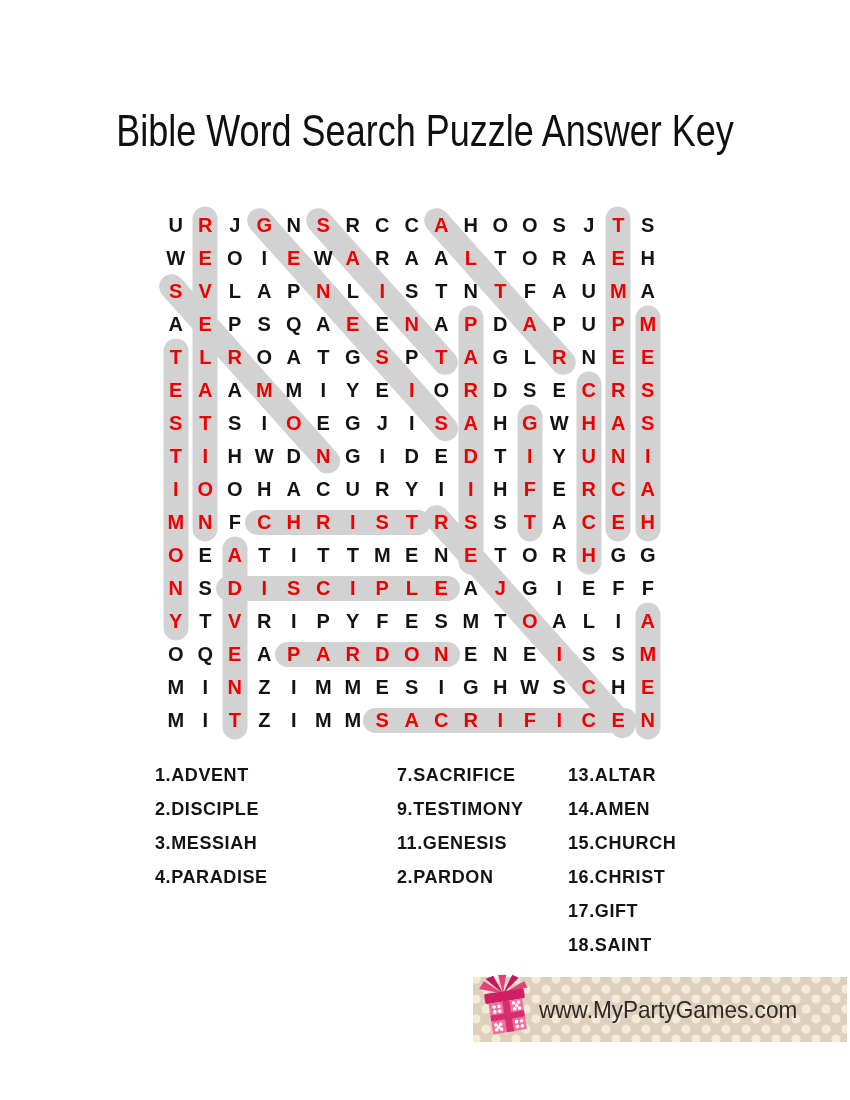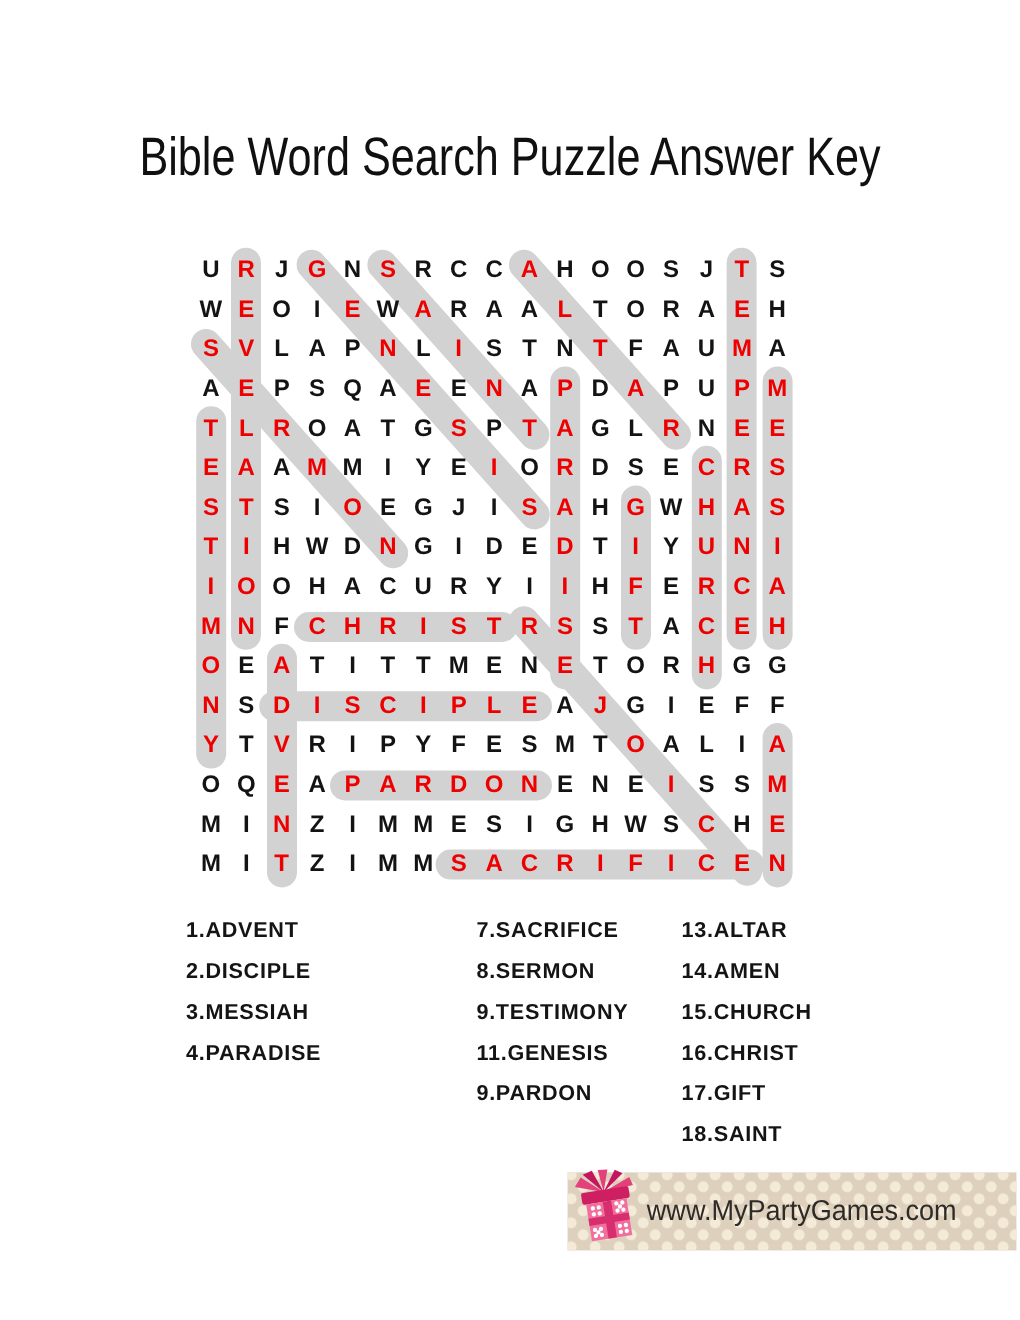--- a/index.html
+++ b/index.html
@@ -381,24 +381,23 @@
 
 <div class="word-list">
   <div class="wl-col wl-col1">
       <div class="wl-item">1.ADVENT</div>
       <div class="wl-item">2.DISCIPLE</div>
       <div class="wl-item">3.MESSIAH</div>
       <div class="wl-item">4.PARADISE</div>
     </div>
   <div class="wl-col wl-col2">
       <div class="wl-item">7.SACRIFICE</div>
-      <div class="wl-item">8.SERMON</div>
       <div class="wl-item">9.TESTIMONY</div>
       <div class="wl-item">11.GENESIS</div>
-      <div class="wl-item">9.PARDON</div>
+      <div class="wl-item">2.PARDON</div>
     </div>
   <div class="wl-col wl-col3">
       <div class="wl-item">13.ALTAR</div>
       <div class="wl-item">14.AMEN</div>
       <div class="wl-item">15.CHURCH</div>
       <div class="wl-item">16.CHRIST</div>
       <div class="wl-item">17.GIFT</div>
       <div class="wl-item">18.SAINT</div>
     </div>
 </div>

